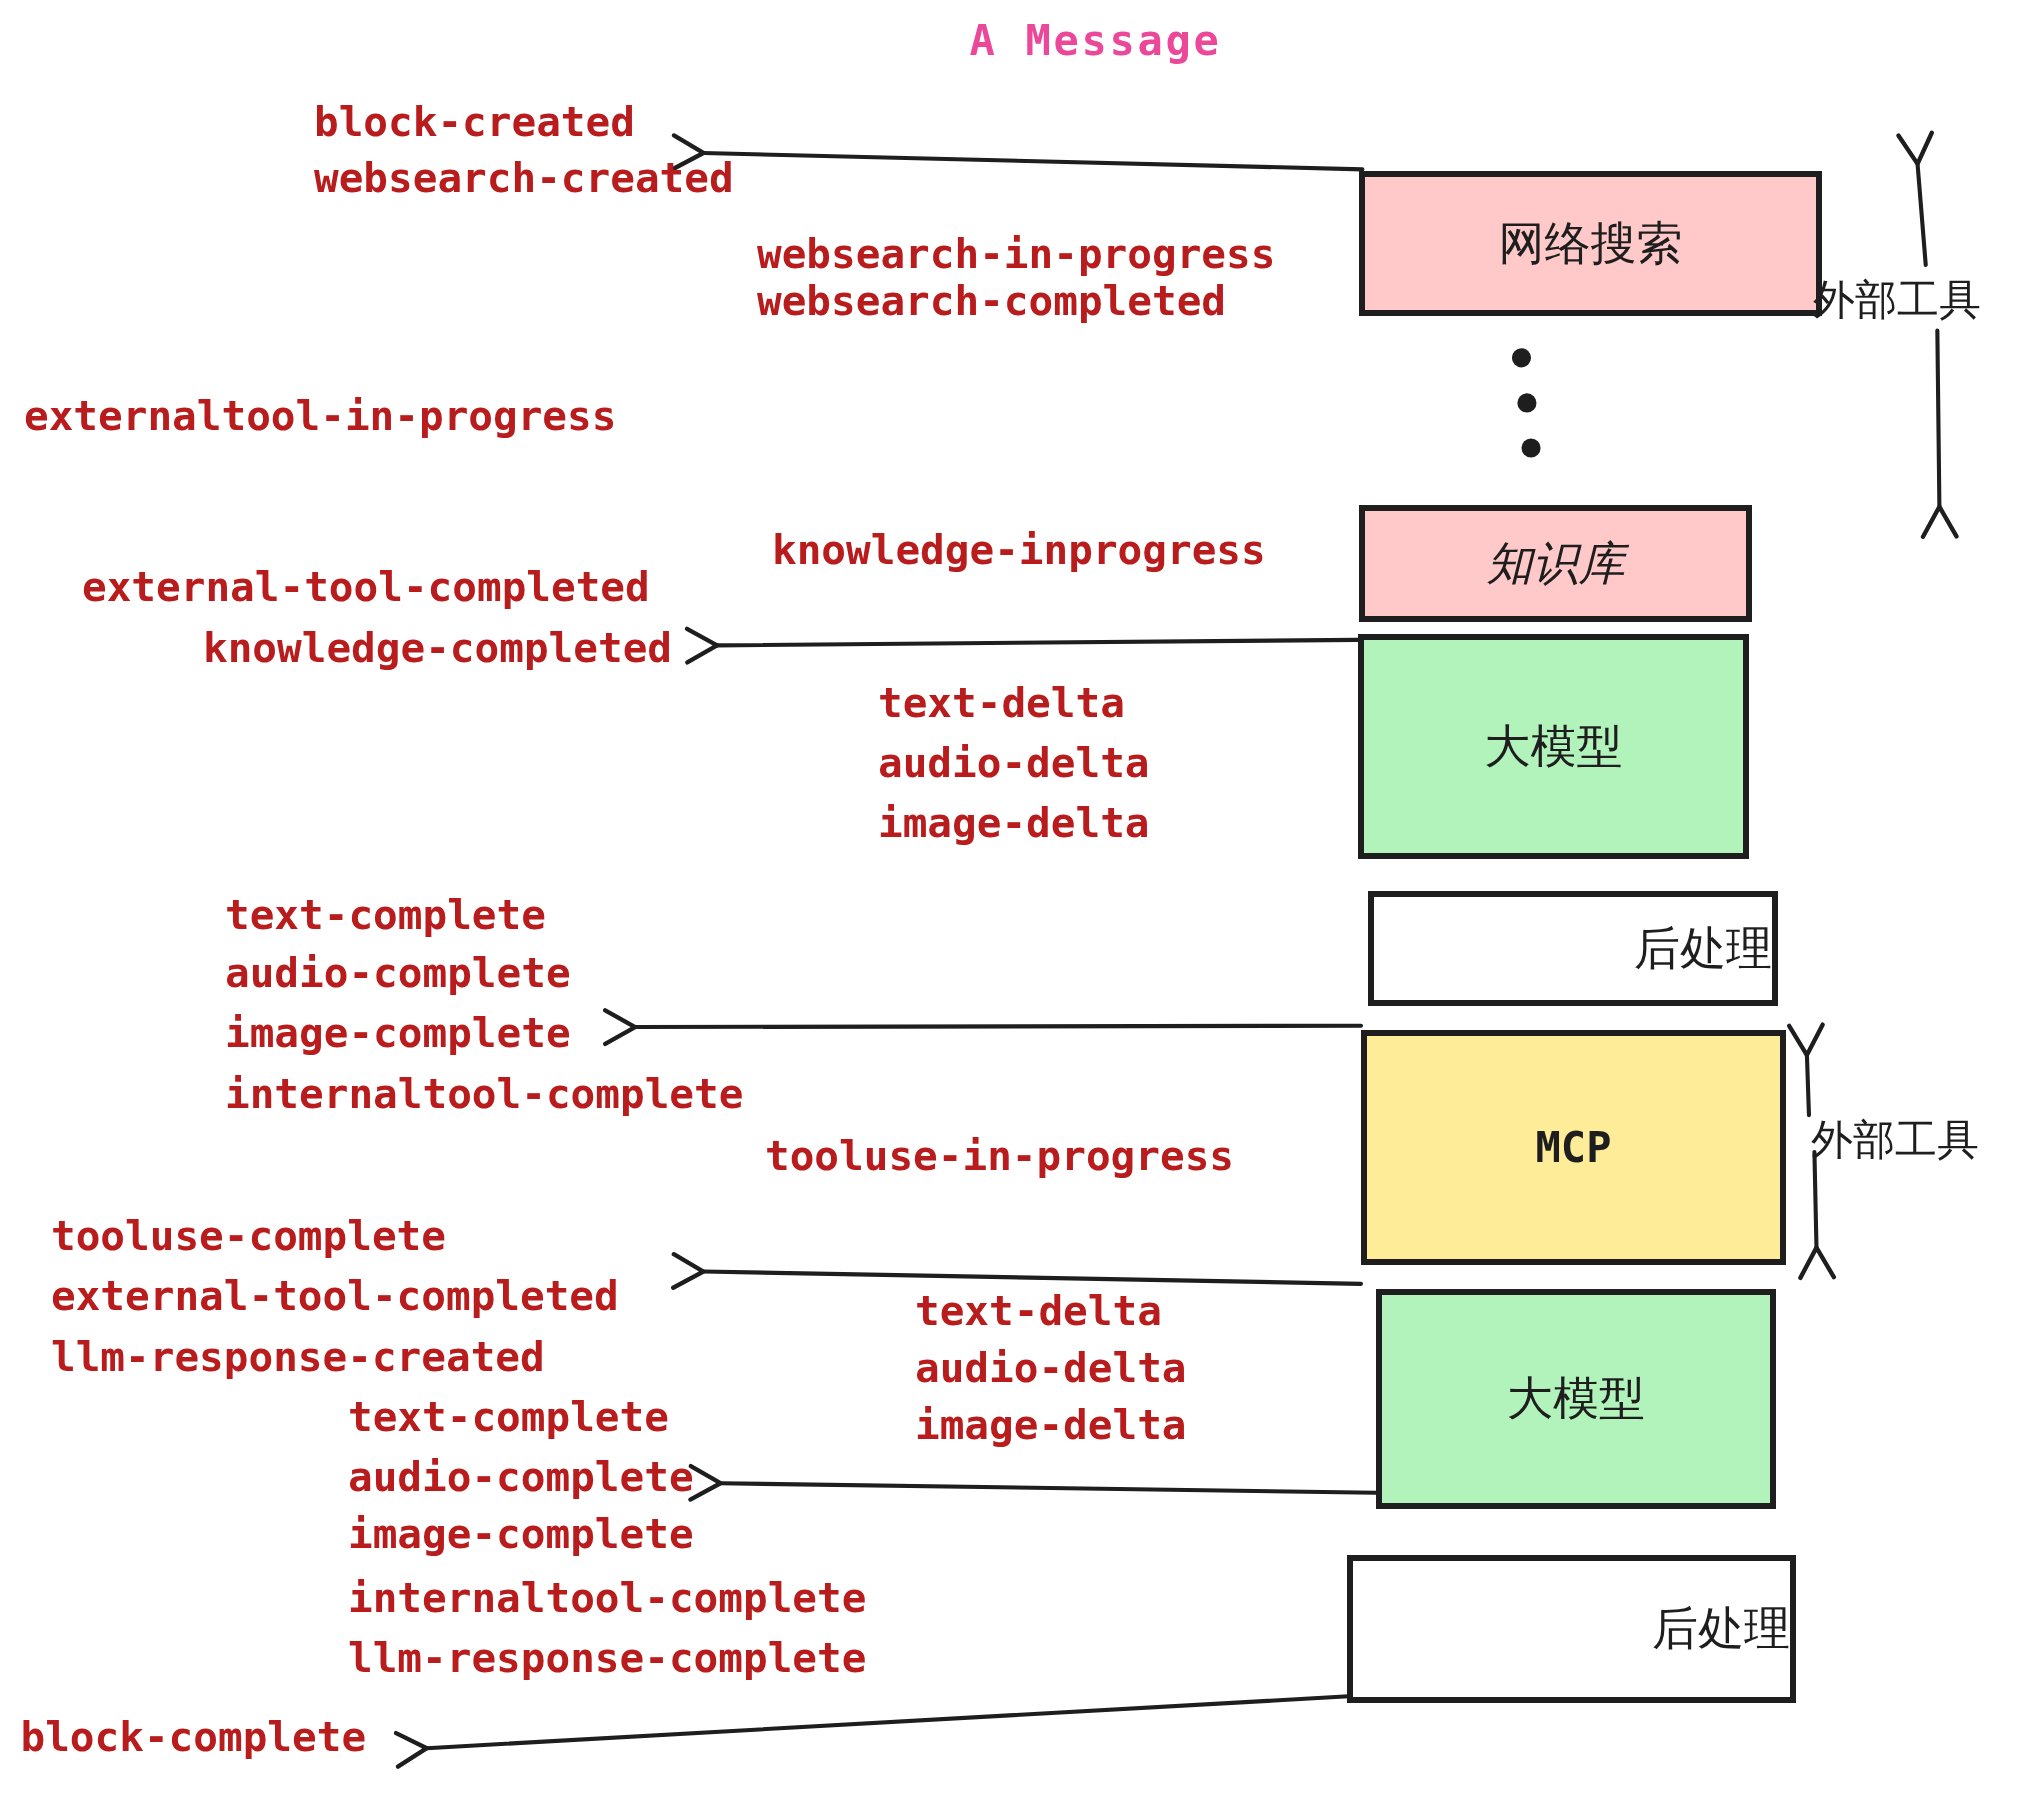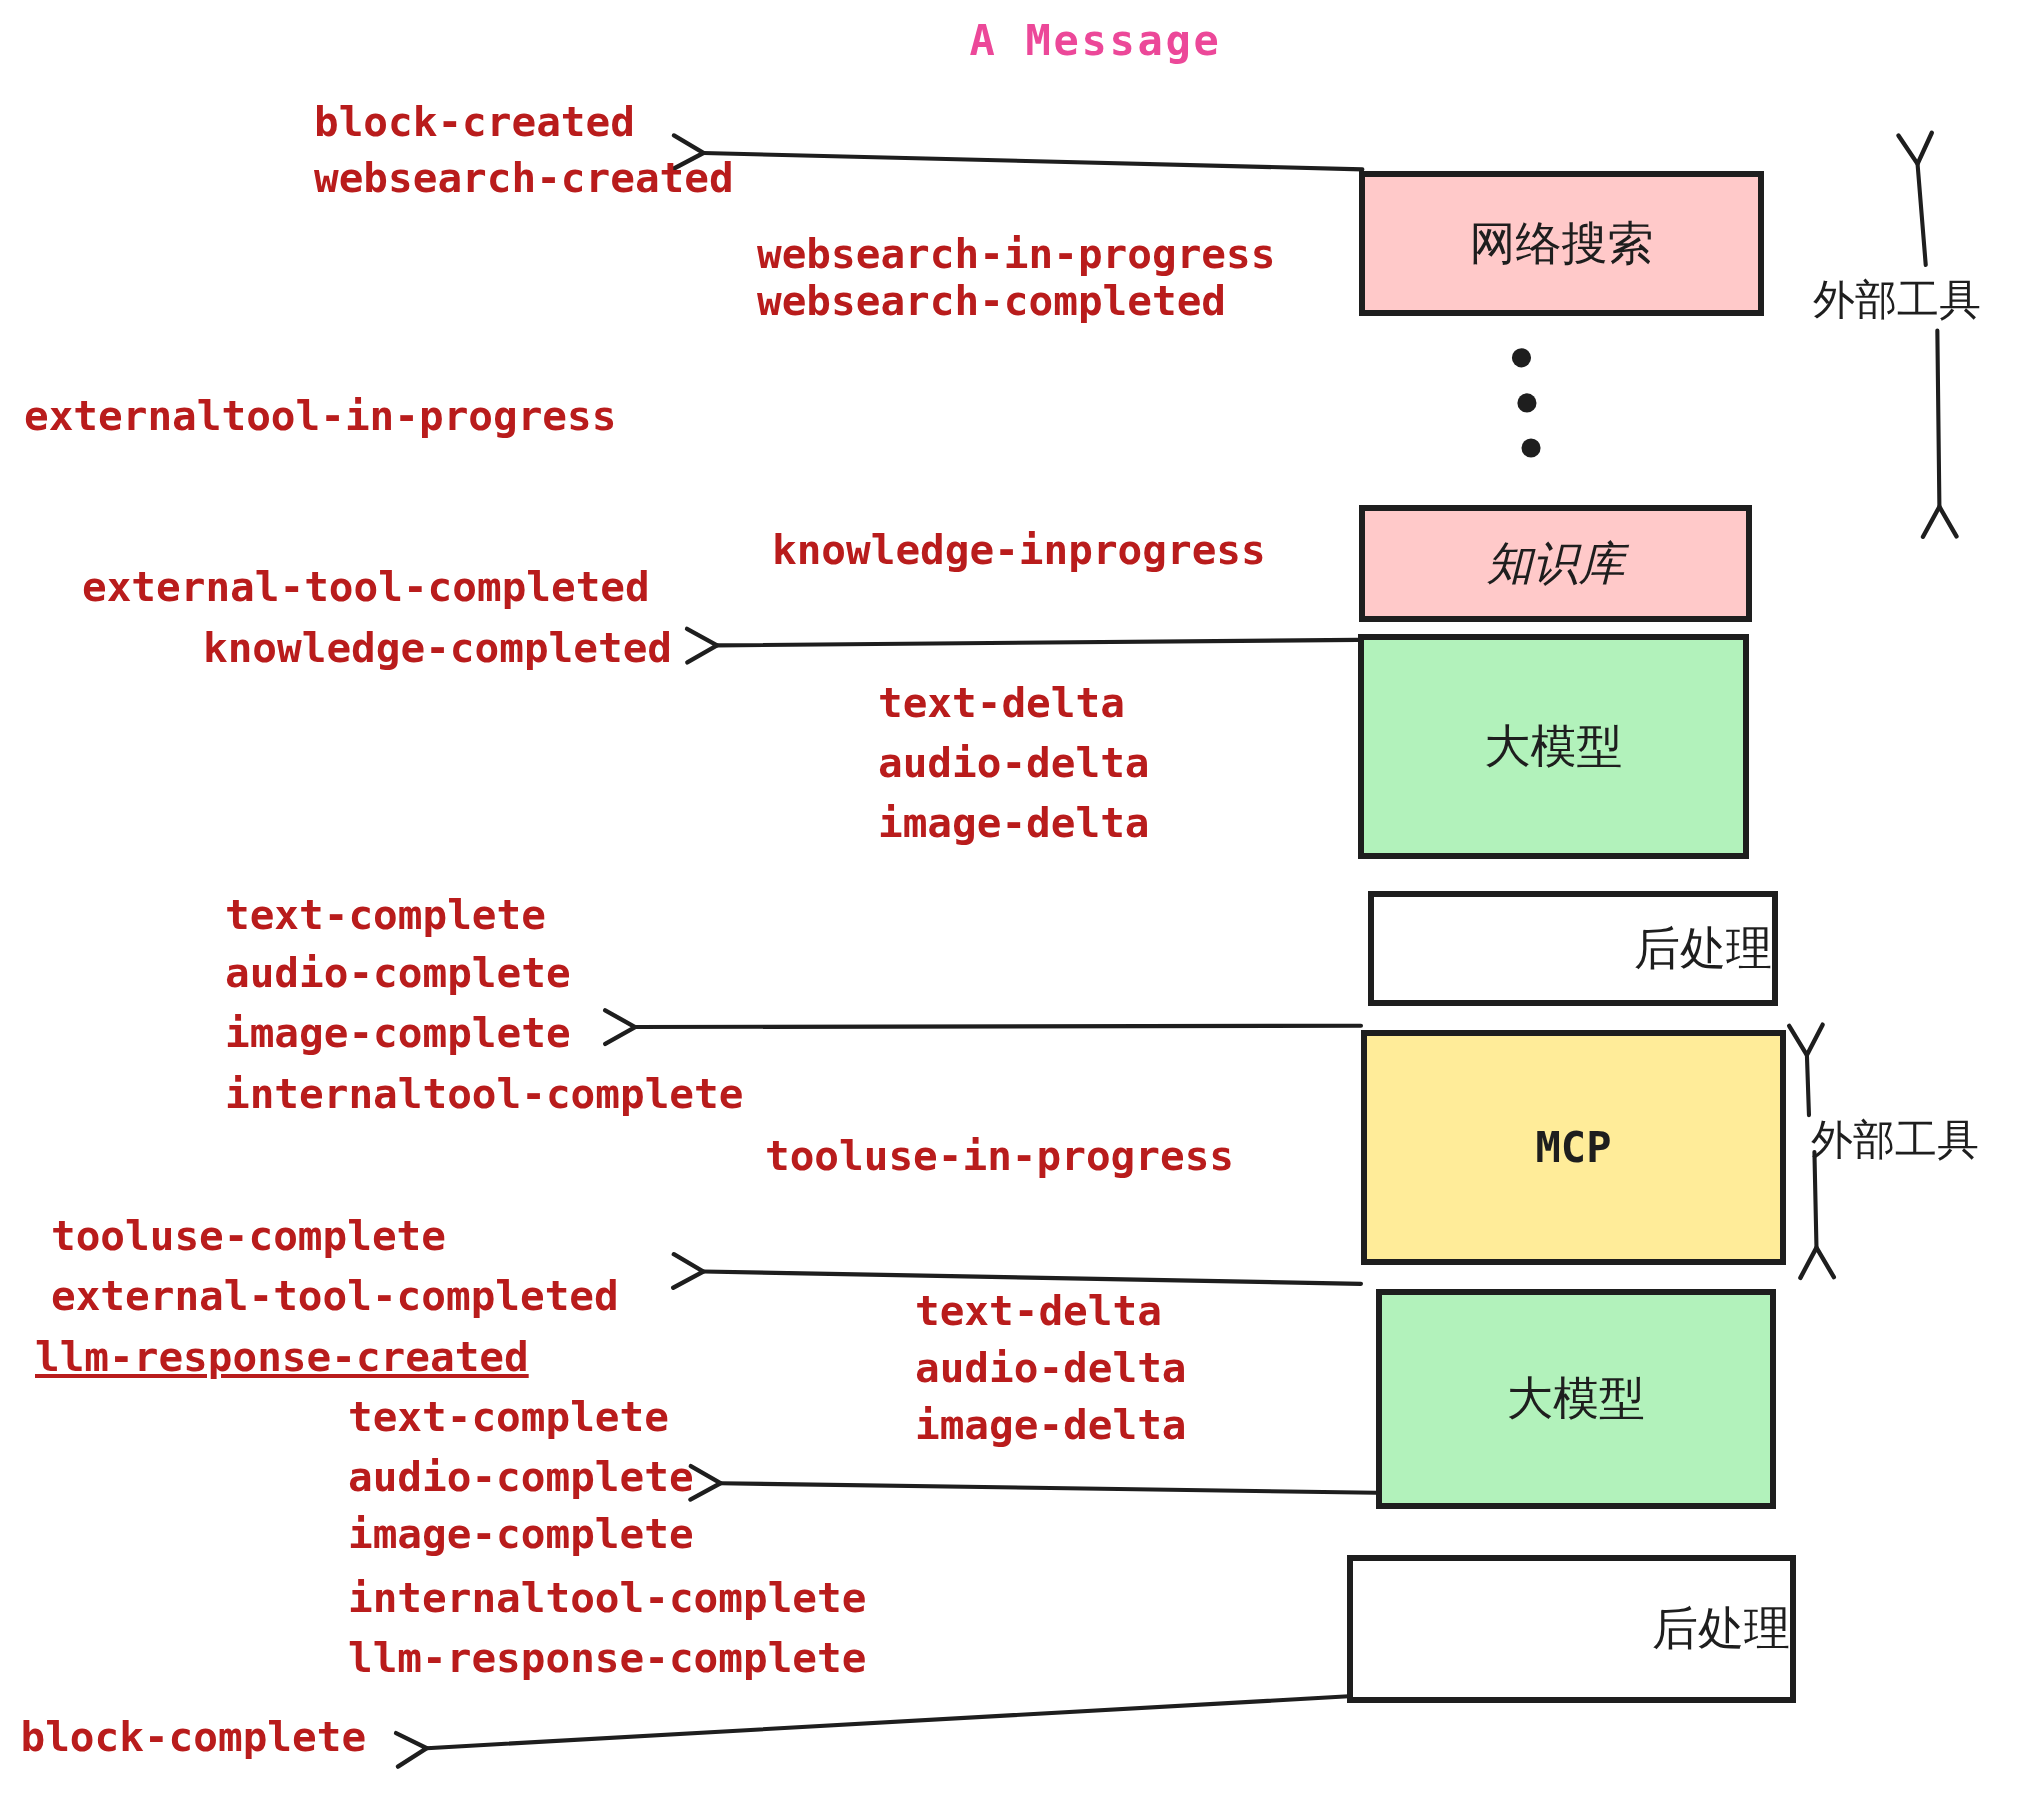--- a/index.html
+++ b/index.html
@@ -74,21 +74,21 @@
       <line x1="2649" y1="1633" x2="2646" y2="1545" marker-end="url(#head)"></line>
       <line x1="2657" y1="1687" x2="2660" y2="1827" marker-end="url(#head)"></line>
     </g>
     <g fill="#1e1e1e">
       <circle cx="2228" cy="524" r="14"></circle>
       <circle cx="2236" cy="590" r="14"></circle>
       <circle cx="2242" cy="656" r="14"></circle>
     </g>
   </svg>
 
-  <div class="box pink" style="left:1359px;top:171px;width:405px;height:145px;">
+  <div class="box pink" style="left:1359px;top:171px;width:463px;height:145px;">
     <span>网络搜索</span>
   </div>
   <div class="box pink" style="left:1359px;top:505px;width:393px;height:117px;font-style:italic;">
     <span>知识库</span>
   </div>
   <div class="box green" style="left:1358px;top:634px;width:391px;height:225px;">
     <span>大模型</span>
   </div>
   <div class="box white" style="left:1368px;top:891px;width:410px;height:115px;">
     <span>后处理</span>
@@ -117,21 +117,21 @@
   <div class="ev" style="left:878px;top:679px;">text-delta</div>
   <div class="ev" style="left:878px;top:739px;">audio-delta</div>
   <div class="ev" style="left:878px;top:799px;">image-delta</div>
   <div class="ev" style="left:225px;top:891px;">text-complete</div>
   <div class="ev" style="left:225px;top:949px;">audio-complete</div>
   <div class="ev" style="left:225px;top:1009px;">image-complete</div>
   <div class="ev" style="left:225px;top:1070px;">internaltool-complete</div>
   <div class="ev" style="left:765px;top:1132px;">tooluse-in-progress</div>
   <div class="ev" style="left:51px;top:1212px;">tooluse-complete</div>
   <div class="ev" style="left:51px;top:1272px;">external-tool-completed</div>
-  <div class="ev" style="left:35px;top:1333px;text-decoration:underline;">llm-response-created</div>
+  <div class="ev" style="left:51px;top:1333px;">llm-response-created</div>
   <div class="ev" style="left:915px;top:1287px;">text-delta</div>
   <div class="ev" style="left:915px;top:1344px;">audio-delta</div>
   <div class="ev" style="left:915px;top:1401px;">image-delta</div>
   <div class="ev" style="left:348px;top:1393px;">text-complete</div>
   <div class="ev" style="left:348px;top:1453px;">audio-complete</div>
   <div class="ev" style="left:348px;top:1510px;">image-complete</div>
   <div class="ev" style="left:348px;top:1574px;">internaltool-complete</div>
   <div class="ev" style="left:348px;top:1634px;">llm-response-complete</div>
   <div class="ev" style="left:20.5px;top:1713px;">block-complete</div>
 

